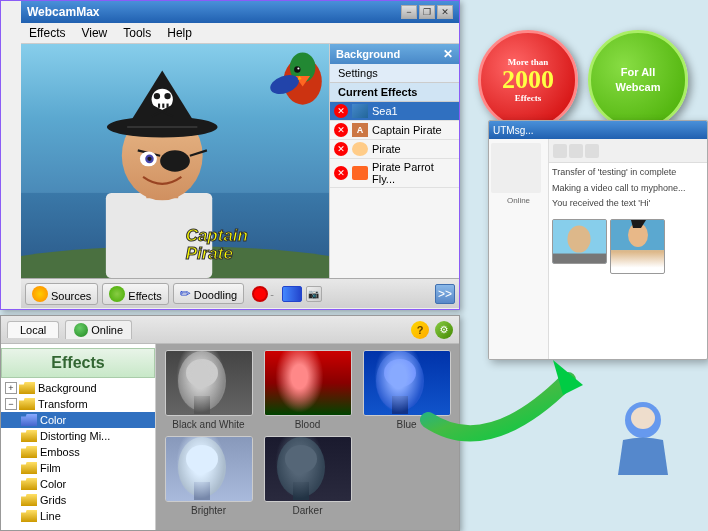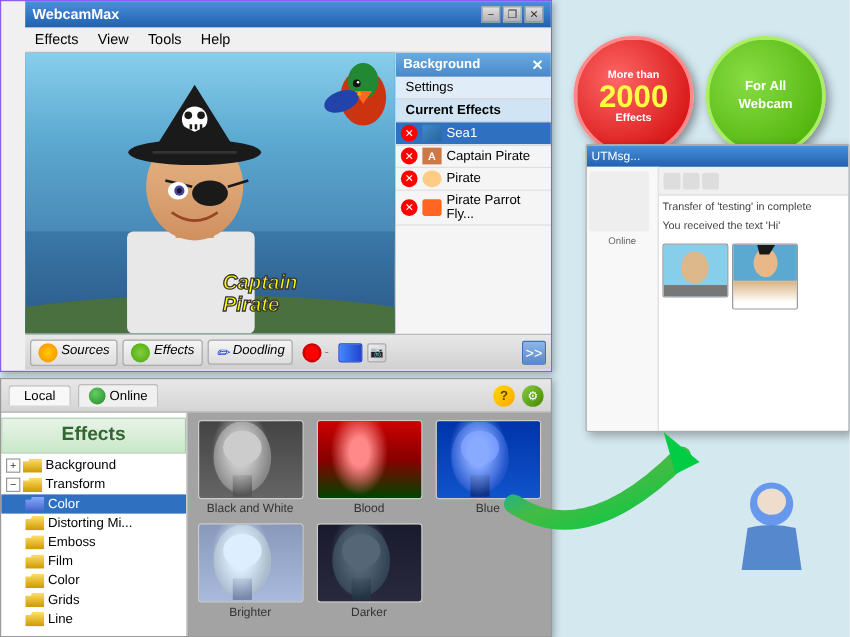--- a/index.html
+++ b/index.html
@@ -179,29 +179,28 @@
       background: linear-gradient(to bottom, #e8e8e8, #d0d0d0);
       border-top: 1px solid #aaa;
       display: flex;
       align-items: center;
       padding: 0 4px;
       gap: 4px;
     }
 
     .toolbar-btn {
       display: flex;
-      align-items: flex-start;
+      align-items: flex-end;
       gap: 3px;
       padding: 2px 6px;
       border: 1px solid #aaa;
       border-radius: 3px;
       background: linear-gradient(to bottom, #f5f5f5, #ddd);
       cursor: pointer;
       font-size: 11px;
-      font-style: italic;
     }
 
     .toolbar-btn .btn-icon {
       width: 16px;
       height: 16px;
       border-radius: 50%;
     }
 
     .toolbar-btn .btn-icon.sources { background: radial-gradient(circle, #ffcc00, #ff8800); }
     .toolbar-btn .btn-icon.effects { background: radial-gradient(circle, #88cc44, #44aa00); }
@@ -525,20 +524,21 @@
       display: flex;
       flex-direction: column;
       align-items: center;
       justify-content: center;
       color: white;
       text-align: center;
       font-weight: bold;
       box-shadow: 3px 3px 8px rgba(0,0,0,0.4);
       border: 3px solid #ff8888;
       position: relative;
+      font-family: Liberation Serif, serif;
     }
 
     .badge-2000-title {
       font-size: 9px;
       line-height: 1.2;
     }
 
     .badge-2000-number {
       font-size: 26px;
       font-weight: 900;
@@ -1012,20 +1012,21 @@
       <div style="font-size:8px;color:#666;text-align:center;">Online</div>
     </div>
     <div style="flex:1;overflow:hidden;">
       <div class="chat-toolbar">
         <div class="chat-icon-btn"></div>
         <div class="chat-icon-btn"></div>
         <div class="chat-icon-btn"></div>
       </div>
       <div class="chat-message-area">
         <div class="chat-msg">Transfer of 'testing' in complete</div>
+        <div class="chat-msg">Making a video call to myphone...</div>
         <div class="chat-msg">You received the text 'Hi'</div>
       </div>
 
       <div style="display:flex;gap:3px;padding:3px;">
         <div class="chat-video-1">
           <svg width="55" height="45" viewBox="0 0 55 45">
             <rect width="55" height="45" fill="#87ceeb"></rect>
             <ellipse cx="27" cy="20" rx="12" ry="14" fill="#ddb88a"></ellipse>
             <rect y="35" width="55" height="10" fill="#777"></rect>
           </svg>

